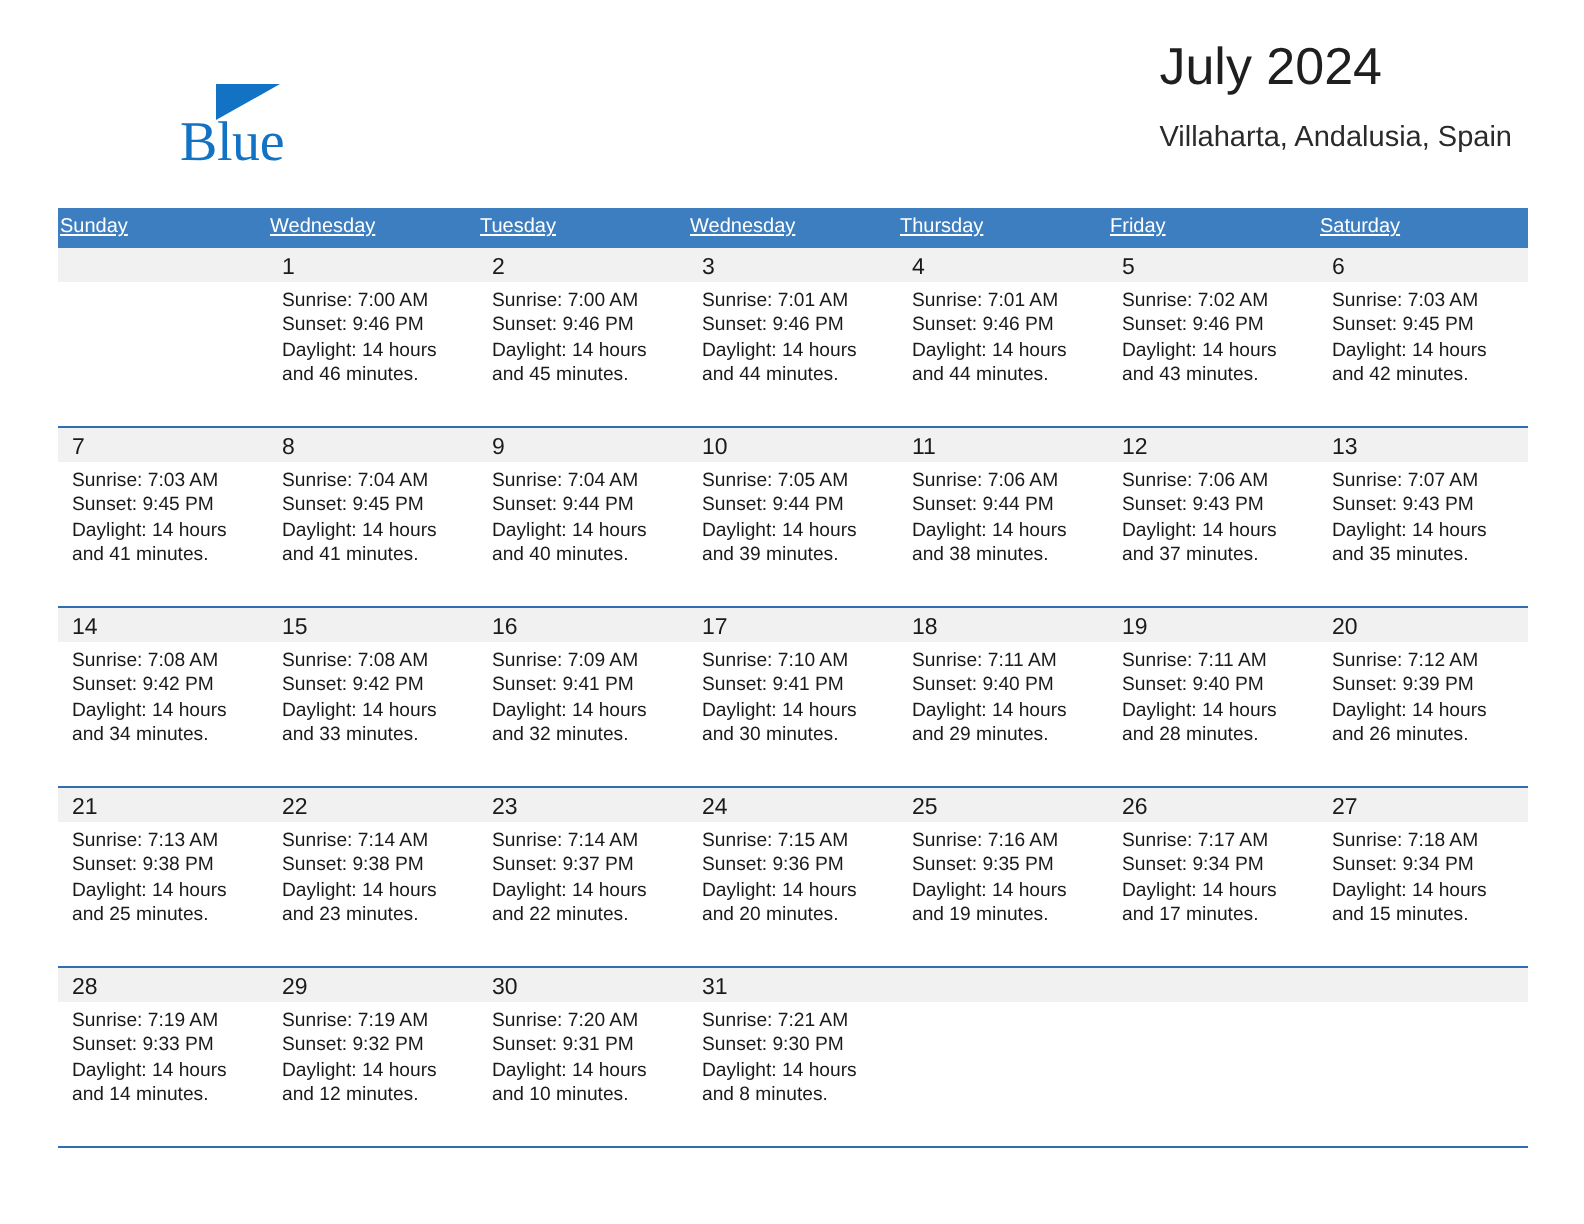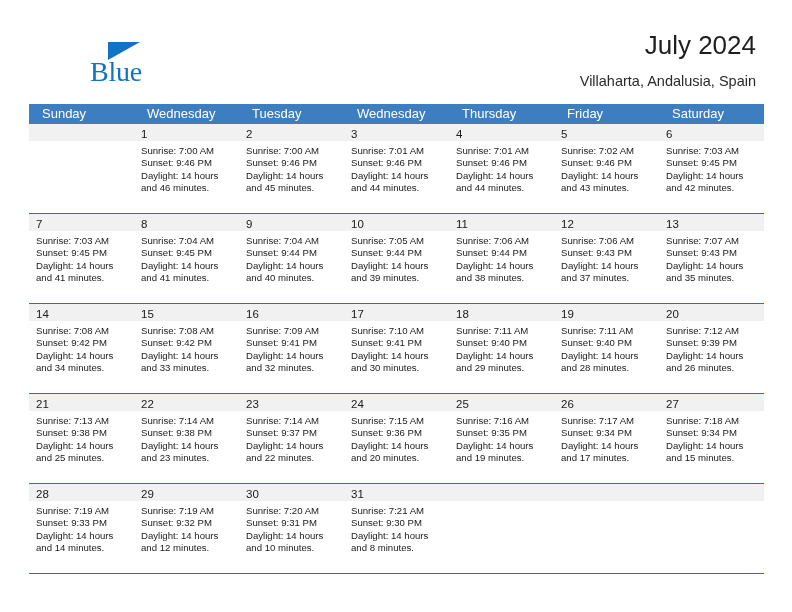--- a/index.html
+++ b/index.html
@@ -60,22 +60,22 @@
     top: 6px;
     width: 0;
     height: 0;
     border-left: 32px solid #1273c4;
     border-bottom: 18px solid transparent;
   }
 
   .titles {
     position: absolute;
     right: 36px;
-    top: 28px;
-    text-align: right;
+    top: 16px;
+    text-align: left;
   }
   .cal-title {
     font-size: 26px;
     font-weight: normal;
     color: #1f1f1f;
     line-height: 34px;
     white-space: nowrap;
   }
   .cal-subtitle {
     font-size: 14.5px;
@@ -95,25 +95,26 @@
   .dow-row {
     display: flex;
     width: 735px;
     background: #3c7ebf;
   }
   .dow {
     flex: 1 1 0;
     box-sizing: border-box;
     height: 20px;
     line-height: 20px;
-    padding-left: 13px;
-    font-size: 13px;
+    padding-left: 1px;
+    font-size: 10px;
     color: #ffffff;
     white-space: nowrap;
     overflow: hidden;
+    text-decoration: underline;
   }
 
   .week {
     display: flex;
     width: 735px;
     border-top: 1.5px solid #2f6fb0;
   }
   .week.first { border-top: none; }
 
   .cell {

